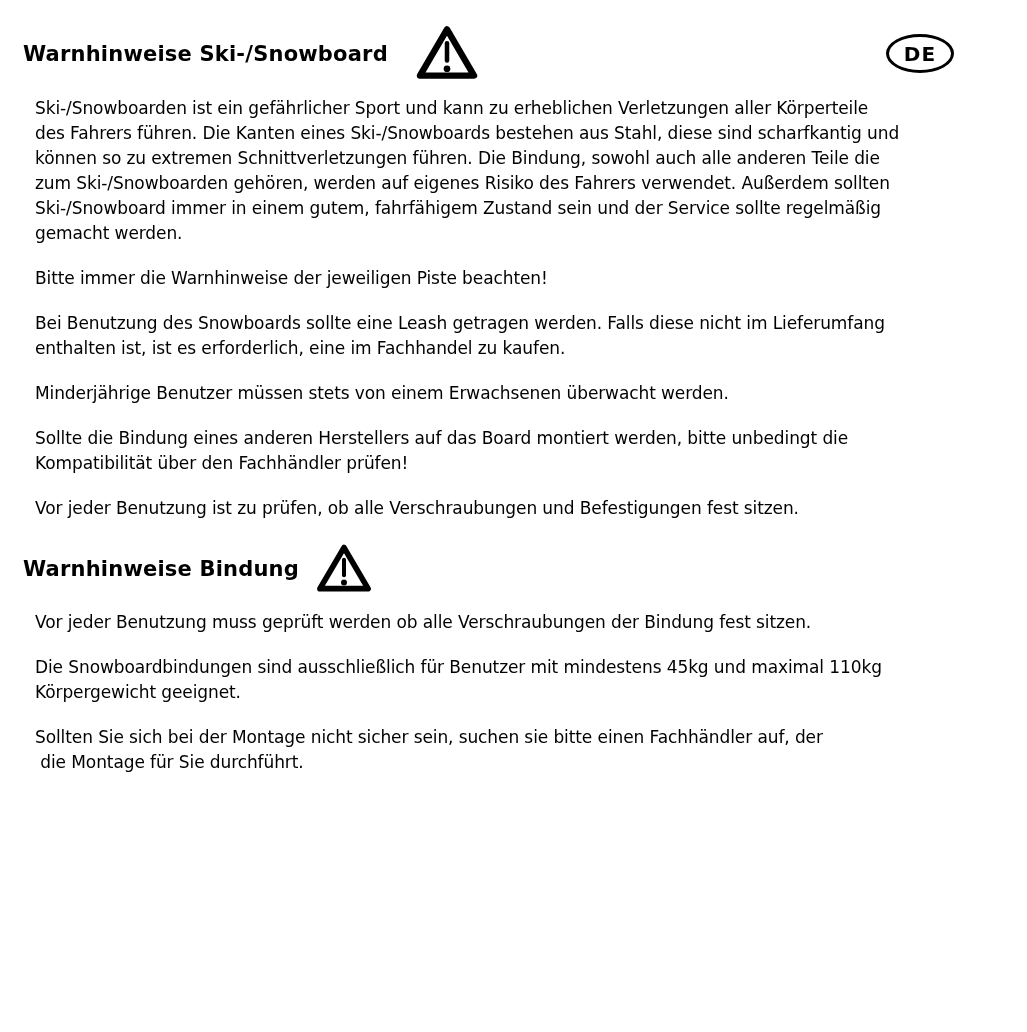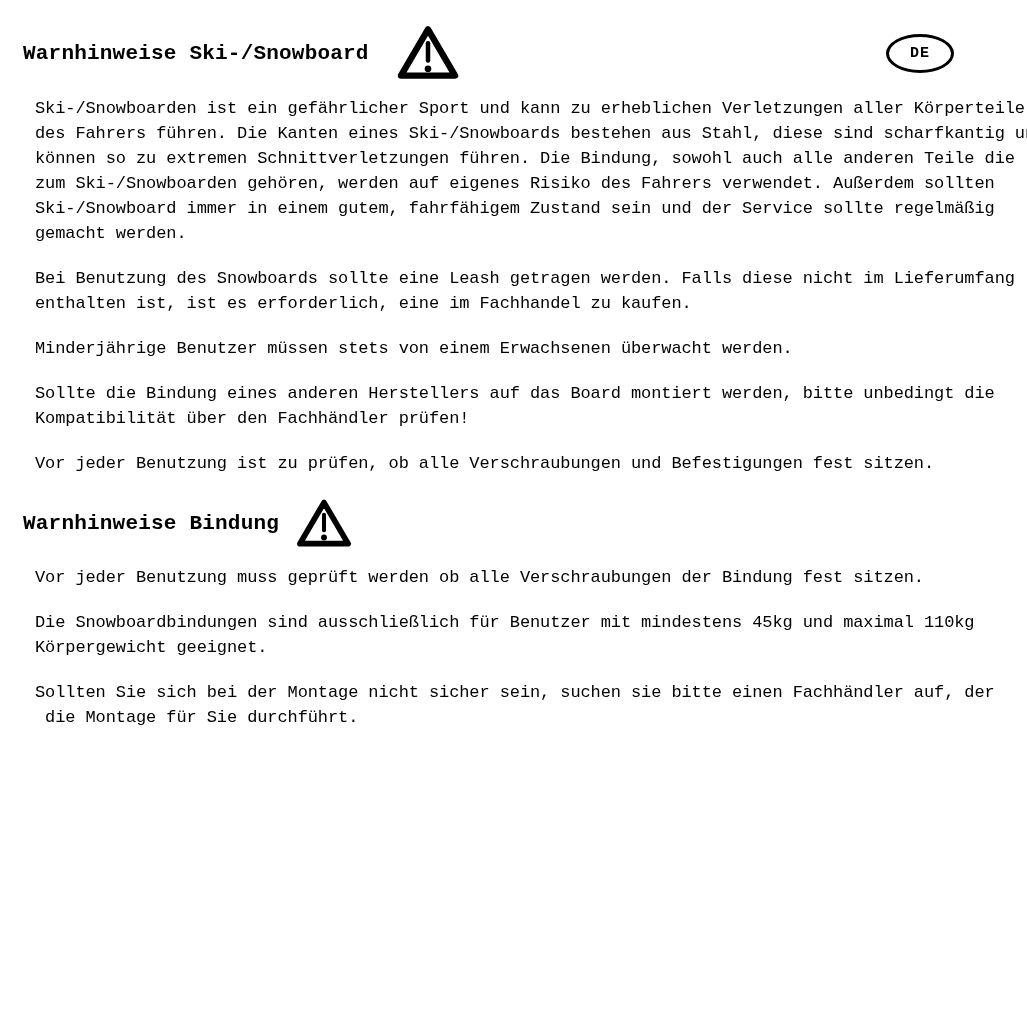--- a/index.html
+++ b/index.html
@@ -11,21 +11,20 @@
     width: 1027px;
     height: 1032px;
     overflow: hidden;
     color: #000;
     font-family: "DejaVu Sans", "Liberation Sans", sans-serif;
   }
   .page {
     padding: 25px 23px 0 23px;
     box-sizing: border-box;
     width: 991px;
-    font-family: Liberation Mono, monospace;
   }
   .section-header {
     display: flex;
     align-items: center;
   }
   .section-header.first {
     height: 57px;
     margin-bottom: 14px;
   }
   .section-header.second {
@@ -50,21 +49,21 @@
   .lang-badge {
     margin-left: auto;
     margin-right: 14px;
     width: 62px;
     height: 33px;
     border: 3.5px solid #000;
     border-radius: 50%;
     display: flex;
     align-items: center;
     justify-content: center;
-    font-size: 15px;
+    font-size: 20px;
     font-weight: bold;
     letter-spacing: 1px;
     flex-shrink: 0;
   }
   .para {
     margin: 0 0 20px 12px;
     font-size: 17px;
     line-height: 25px;
     letter-spacing: -0.1px;
     white-space: pre;
@@ -84,20 +83,21 @@
     </svg>
     <div class="lang-badge">DE</div>
   </div>
 
   <p class="para">Ski-/Snowboarden ist ein gefährlicher Sport und kann zu erheblichen Verletzungen aller Körperteile
 des Fahrers führen. Die Kanten eines Ski-/Snowboards bestehen aus Stahl, diese sind scharfkantig und
 können so zu extremen Schnittverletzungen führen. Die Bindung, sowohl auch alle anderen Teile die
 zum Ski-/Snowboarden gehören, werden auf eigenes Risiko des Fahrers verwendet. Außerdem sollten
 Ski-/Snowboard immer in einem gutem, fahrfähigem Zustand sein und der Service sollte regelmäßig
 gemacht werden.</p>
+  <p class="para">Bitte immer die Warnhinweise der jeweiligen Piste beachten!</p>
   <p class="para">Bei Benutzung des Snowboards sollte eine Leash getragen werden. Falls diese nicht im Lieferumfang
 enthalten ist, ist es erforderlich, eine im Fachhandel zu kaufen.</p>
   <p class="para">Minderjährige Benutzer müssen stets von einem Erwachsenen überwacht werden.</p>
   <p class="para">Sollte die Bindung eines anderen Herstellers auf das Board montiert werden, bitte unbedingt die
 Kompatibilität über den Fachhändler prüfen!</p>
   <p class="para">Vor jeder Benutzung ist zu prüfen, ob alle Verschraubungen und Befestigungen fest sitzen.</p>
 
   <div class="section-header second">
     <h1 class="section-heading">Warnhinweise Bindung</h1>
     <svg class="warning-icon t2" width="56" height="54" viewBox="0 0 64 58" xmlns="http://www.w3.org/2000/svg">

